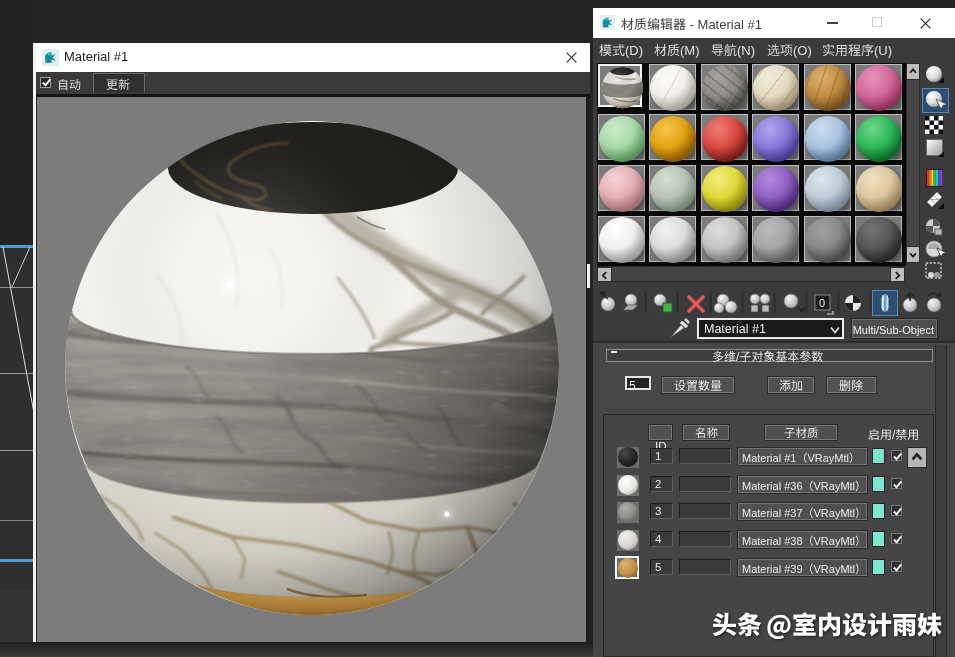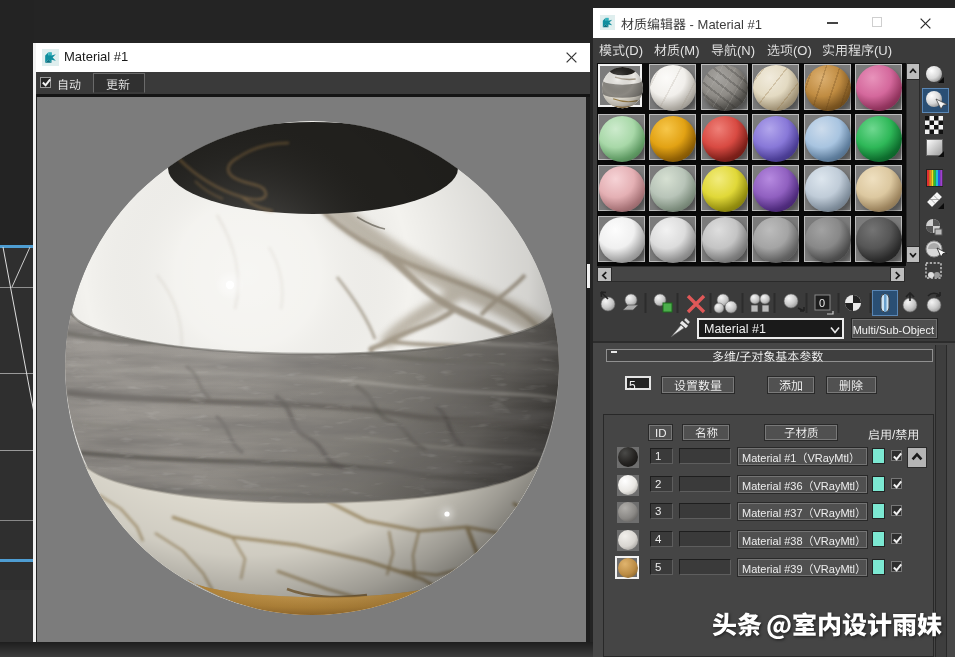--- a/index.html
+++ b/index.html
@@ -523,21 +523,21 @@
       <use href="#r6dfb" transform="translate(0.0,13) scale(0.01200,-0.01200)" fill="#f2f2f2"></use>
       <use href="#r52a0" transform="translate(12.0,13) scale(0.01200,-0.01200)" fill="#f2f2f2"></use>
     </svg>
     <div style="position:absolute;left:826px;top:376px;width:51px;height:18px;background:#515151;border:1px solid #292929;outline:1px solid #7a7a7a;outline-offset:-2px"></div>
     <svg style="position:absolute;left:839px;top:377px;width:26px;height:17px;overflow:visible;" viewBox="0 0 26 17">
       <use href="#r5220" transform="translate(0.0,13) scale(0.01200,-0.01200)" fill="#f2f2f2"></use>
       <use href="#r9664" transform="translate(12.0,13) scale(0.01200,-0.01200)" fill="#f2f2f2"></use>
     </svg>
     <div style="position:absolute;left:603px;top:414px;width:331px;height:243px;background:#454545;border:1px solid #282828"></div>
     <div style="position:absolute;left:648px;top:424px;width:25px;height:17px;background:#505050;border:1px solid #292929;outline:1px solid #787878;outline-offset:-2px"></div>
-    <div style="position:absolute;left:655px;top:427px;font:11.5px 'Liberation Sans',sans-serif;color:#f0f0f0">ID</div>
+    <div style="position:absolute;left:655px;top:440px;font:11.5px 'Liberation Sans',sans-serif;color:#f0f0f0">ID</div>
     <div style="position:absolute;left:682px;top:424px;width:48px;height:17px;background:#505050;border:1px solid #292929;outline:1px solid #787878;outline-offset:-2px"></div>
     <svg style="position:absolute;left:694.5px;top:424px;width:25px;height:16px;overflow:visible;" viewBox="0 0 25 16">
       <use href="#r540d" transform="translate(0.0,13) scale(0.01150,-0.01150)" fill="#f0f0f0"></use>
       <use href="#r79f0" transform="translate(11.5,13) scale(0.01150,-0.01150)" fill="#f0f0f0"></use>
     </svg>
     <div style="position:absolute;left:764px;top:424px;width:74px;height:17px;background:#505050;border:1px solid #292929;outline:1px solid #787878;outline-offset:-2px"></div>
     <svg style="position:absolute;left:783.75px;top:424px;width:37px;height:16px;overflow:visible;" viewBox="0 0 37 16">
       <use href="#r5b50" transform="translate(0.0,13) scale(0.01150,-0.01150)" fill="#f0f0f0"></use>
       <use href="#r6750" transform="translate(11.5,13) scale(0.01150,-0.01150)" fill="#f0f0f0"></use>
       <use href="#r8d28" transform="translate(23.0,13) scale(0.01150,-0.01150)" fill="#f0f0f0"></use>

